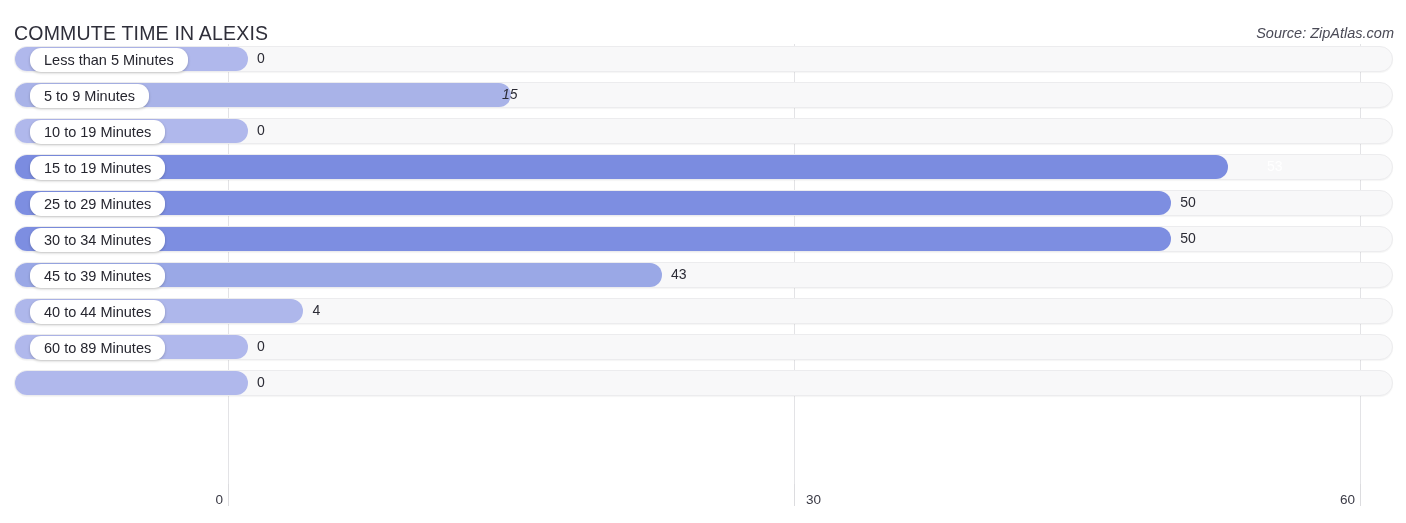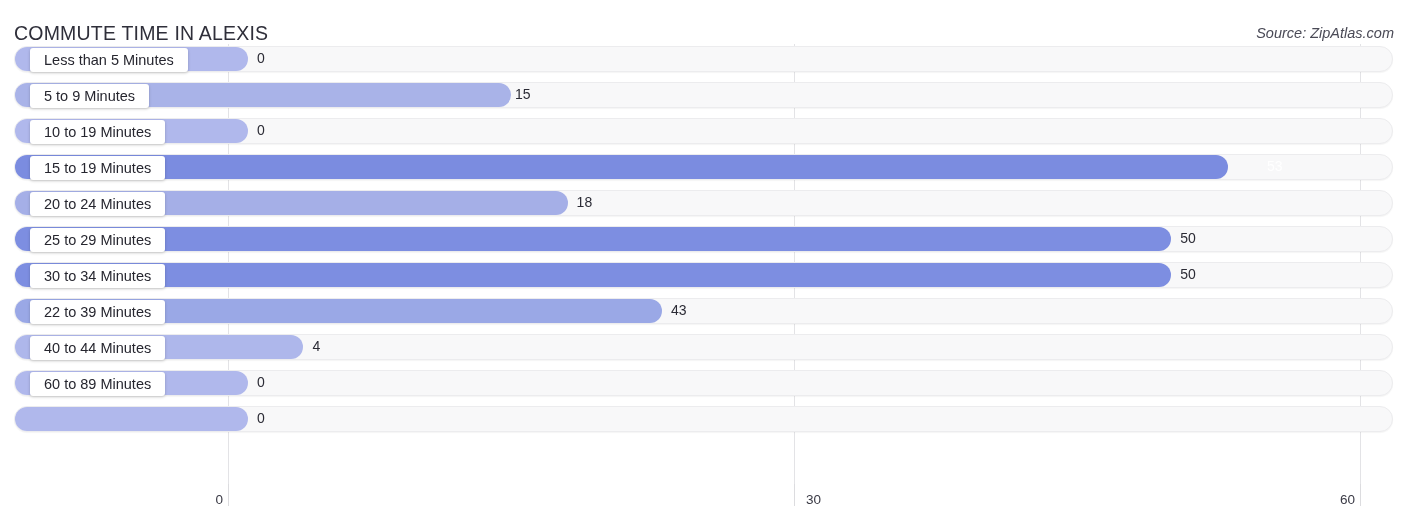--- a/index.html
+++ b/index.html
@@ -101,21 +101,21 @@
     box-sizing: border-box;
   }
 
   
   .pill {
     position: absolute;
     left: 30px;
     top: 4px;
     height: 24px;
     background: #ffffff;
-    border-radius: 3px;
+    border-radius: 11px;
     display: flex;
     align-items: center;
     padding: 0 14px;
     box-shadow: 0 1px 3px rgba(0,0,0,0.22);
     white-space: nowrap;
   }
   .pill-label {
     font-size: 14.5px;
     color: #26262f;
     line-height: 1;
@@ -187,67 +187,59 @@
           <span class="pill-label">Less than 5 Minutes</span>
         </div>
         <div class="val-out" style="left: 257px;">0</div>
       </div>
       <div class="row">
         <div class="track"></div>
         <div class="bar" style="width: 496px; background: rgb(169, 179, 232);"></div>
         <div class="pill">
           <span class="pill-label">5 to 9 Minutes</span>
         </div>
-        <div class="val-out" style="left: 515px;">15</div>
+        <div class="val-out" style="left: 502px; font-style: italic;">15</div>
       </div>
       <div class="row">
         <div class="track"></div>
         <div class="bar" style="width: 233px; background: rgb(176, 184, 236);"></div>
         <div class="pill">
           <span class="pill-label">10 to 19 Minutes</span>
         </div>
         <div class="val-out" style="left: 257px;">0</div>
       </div>
       <div class="row">
         <div class="track"></div>
         <div class="bar" style="width: 1212.93px; background: rgb(123, 140, 224);"></div>
         <div class="pill">
           <span class="pill-label">15 to 19 Minutes</span>
         </div>
         <div class="val-in" style="left: 1267px;">53</div>
       </div>
       <div class="row">
         <div class="track"></div>
-        <div class="bar" style="width: 552.6px; background: rgb(165, 175, 231);"></div>
-        <div class="pill">
-          <span class="pill-label">20 to 24 Minutes</span>
-        </div>
-        <div class="val-out" style="left: 576.6px;">18</div>
-      </div>
-      <div class="row">
-        <div class="track"></div>
         <div class="bar" style="width: 1156.33px; background: rgb(125, 142, 225);"></div>
         <div class="pill">
           <span class="pill-label">25 to 29 Minutes</span>
         </div>
         <div class="val-out" style="left: 1180.33px;">50</div>
       </div>
       <div class="row">
         <div class="track"></div>
         <div class="bar" style="width: 1156.33px; background: rgb(125, 142, 225);"></div>
         <div class="pill">
           <span class="pill-label">30 to 34 Minutes</span>
         </div>
         <div class="val-out" style="left: 1180.33px;">50</div>
       </div>
       <div class="row">
         <div class="track"></div>
         <div class="bar" style="width: 646.933px; background: rgb(154, 168, 230);"></div>
         <div class="pill">
-          <span class="pill-label">22 to 39 Minutes</span>
+          <span class="pill-label">45 to 39 Minutes</span>
         </div>
         <div class="val-out" style="left: 670.933px;">43</div>
       </div>
       <div class="row">
         <div class="track"></div>
         <div class="bar" style="width: 288.467px; background: rgb(174, 183, 235);"></div>
         <div class="pill">
           <span class="pill-label">40 to 44 Minutes</span>
         </div>
         <div class="val-out" style="left: 312.467px;">4</div>

